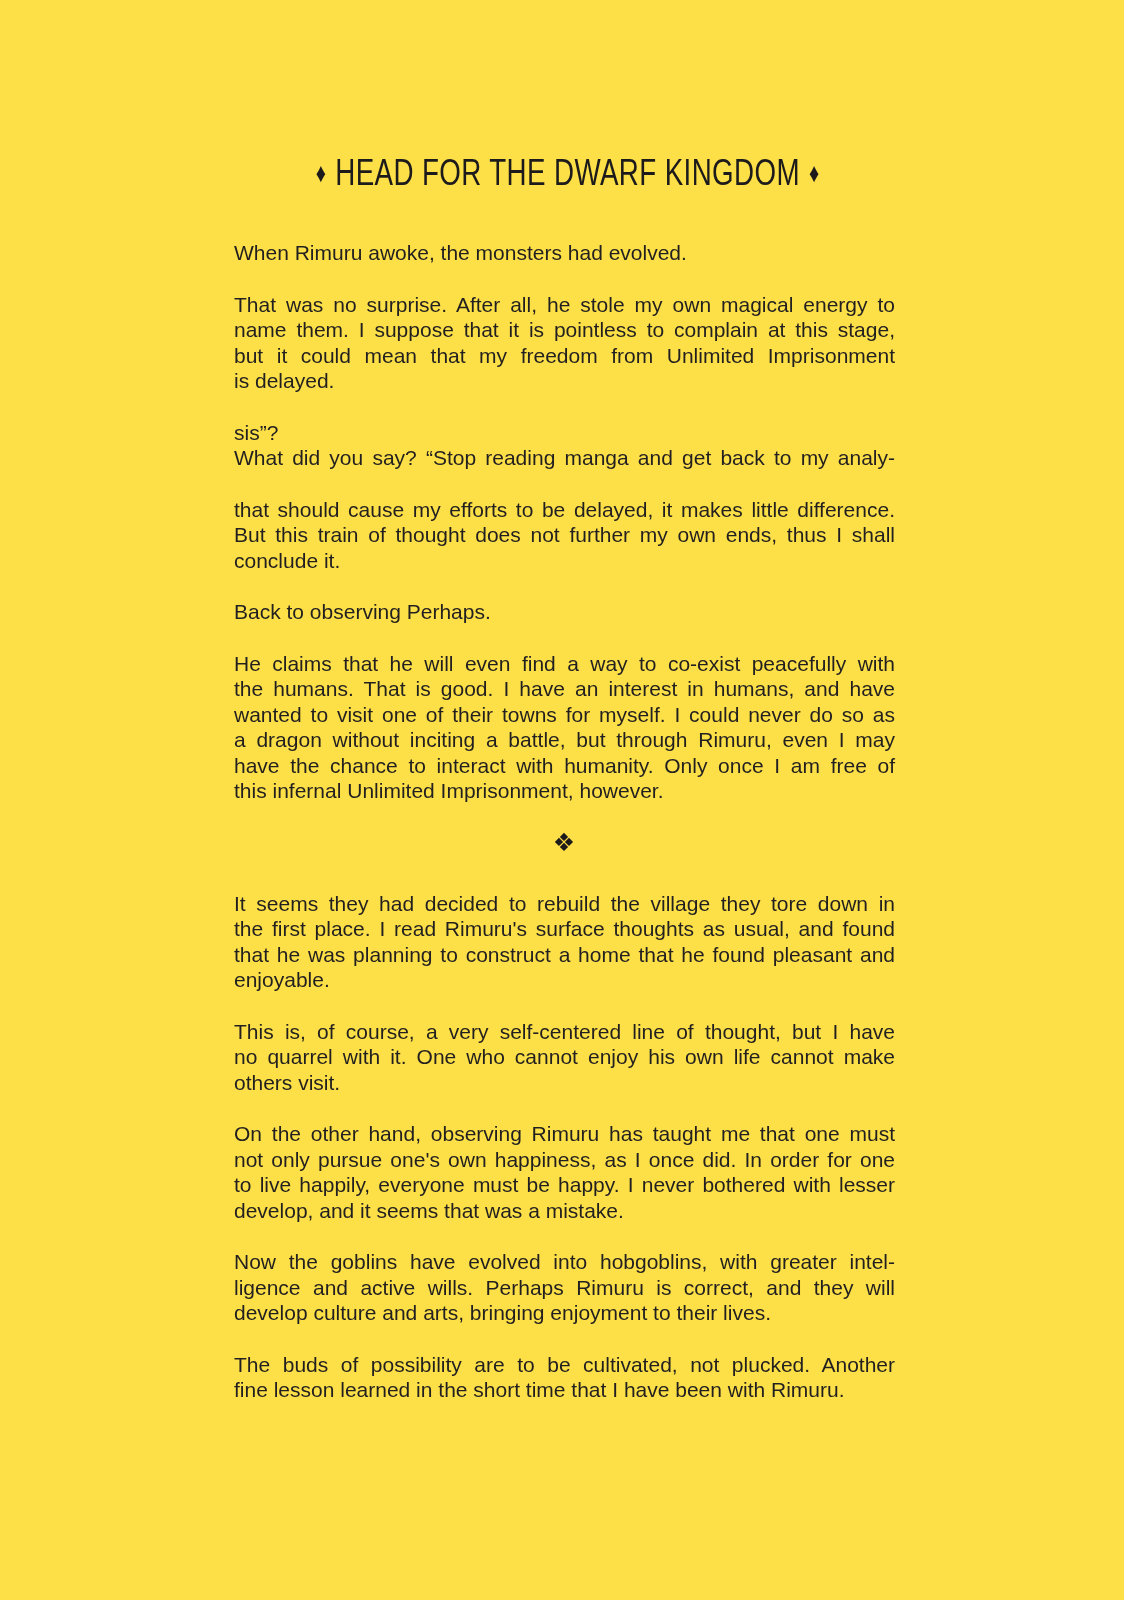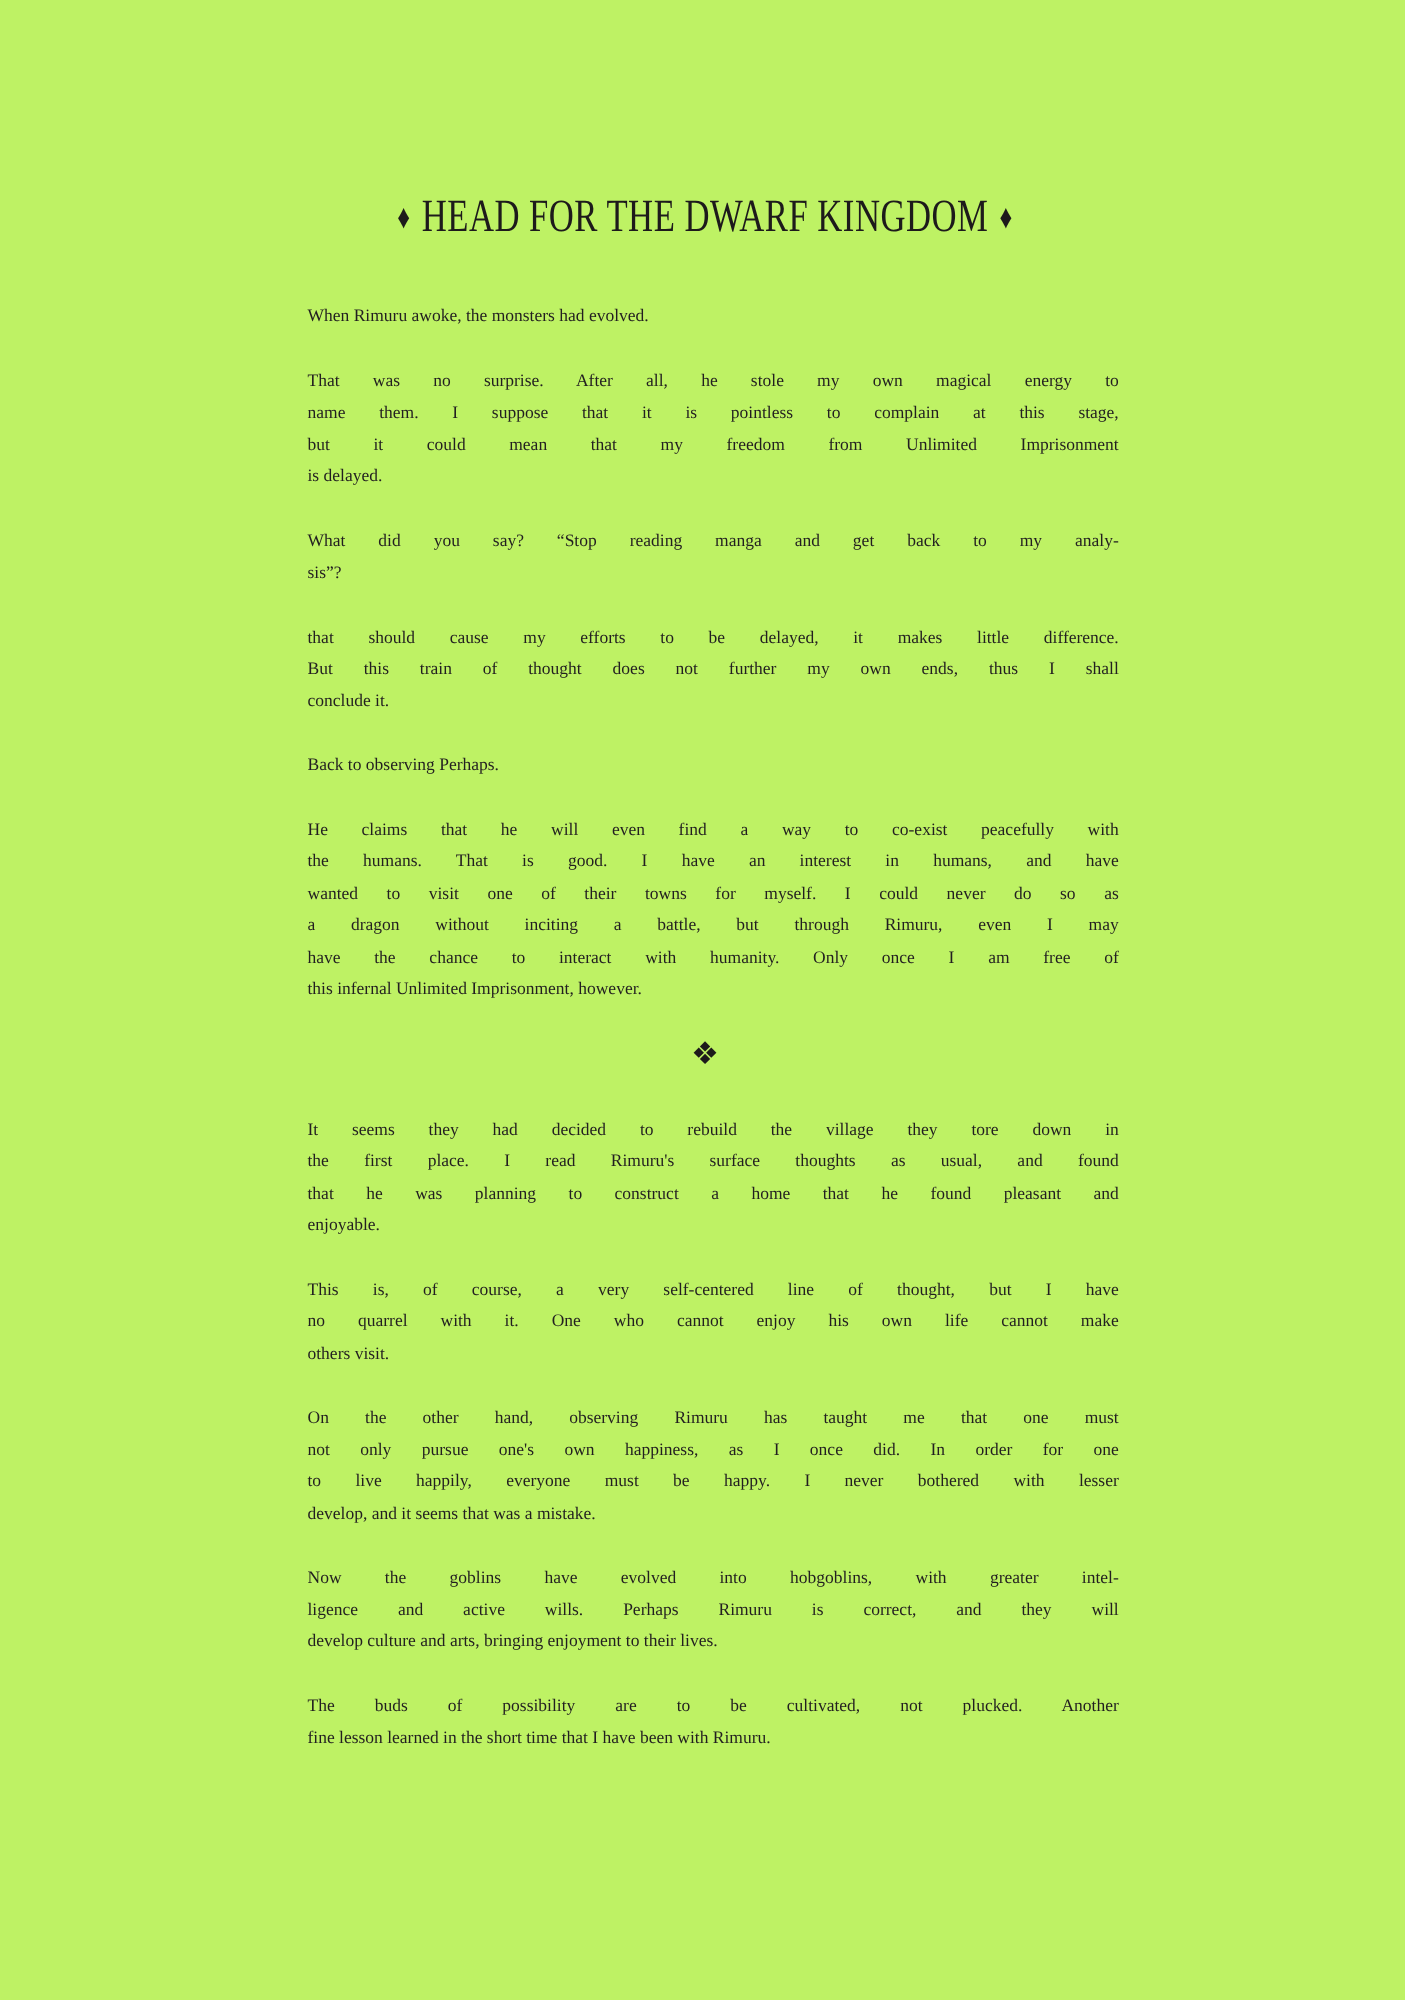--- a/index.html
+++ b/index.html
@@ -4,23 +4,23 @@
 <style>
   html, body {
     margin: 0;
     padding: 0;
     background: #ffffff;
   }
   .book-page {
     position: relative;
     width: 1124px;
     height: 1600px;
-    background: #bef264;
+    background: #fde047;
     overflow: hidden;
-    font-family: Liberation Serif, serif;
+    font-family: Liberation Sans, sans-serif;
     color: #221f20;
   }
   .text-column {
     position: absolute;
     left: 233px;
     top: 152px;
     width: 662px;
   }
   .chapter-title {
     margin: 0 0 46px 0;
@@ -34,23 +34,23 @@
     letter-spacing: 0.5px;
   }
   .chapter-title .ornament {
     font-size: 0.72em;
     position: relative;
     top: -3px;
   }
   .chapter-title .ornament.left  { margin-right: 12px; }
   .chapter-title .ornament.right { margin-left: 12px; }
   .para {
-    font-size: 14px;
+    font-size: 21px;
     line-height: 25.5px;
-    margin: 0 0 26px 13px;
+    margin: 0 0 26px 1px;
   }
   .line {
     text-align: justify;
     text-align-last: justify;
   }
   .line.last {
     text-align: justify;
     text-align-last: auto;
   }
   .line em {
@@ -74,22 +74,22 @@
         <div class="para">
           <div class="line last">When Rimuru awoke, the monsters had evolved.</div>
         </div>
         <div class="para">
           <div class="line">That was no surprise. After all, he stole my own magical energy to</div>
           <div class="line">name them. I suppose that it is pointless to complain at this stage,</div>
           <div class="line">but it could mean that my freedom from Unlimited Imprisonment</div>
           <div class="line last">is delayed.</div>
         </div>
         <div class="para">
+          <div class="line last">sis”?</div>
           <div class="line">What did you say? “Stop reading manga and get back to my analy-</div>
-          <div class="line last">sis”?</div>
         </div>
         <div class="para">
           <div class="line">that should cause my efforts to be delayed, it makes little difference.</div>
           <div class="line">But this train of thought does not further my own ends, thus I shall</div>
           <div class="line last">conclude it.</div>
         </div>
         <div class="para">
           <div class="line last">Back to observing Perhaps.</div>
         </div>
         <div class="para">

